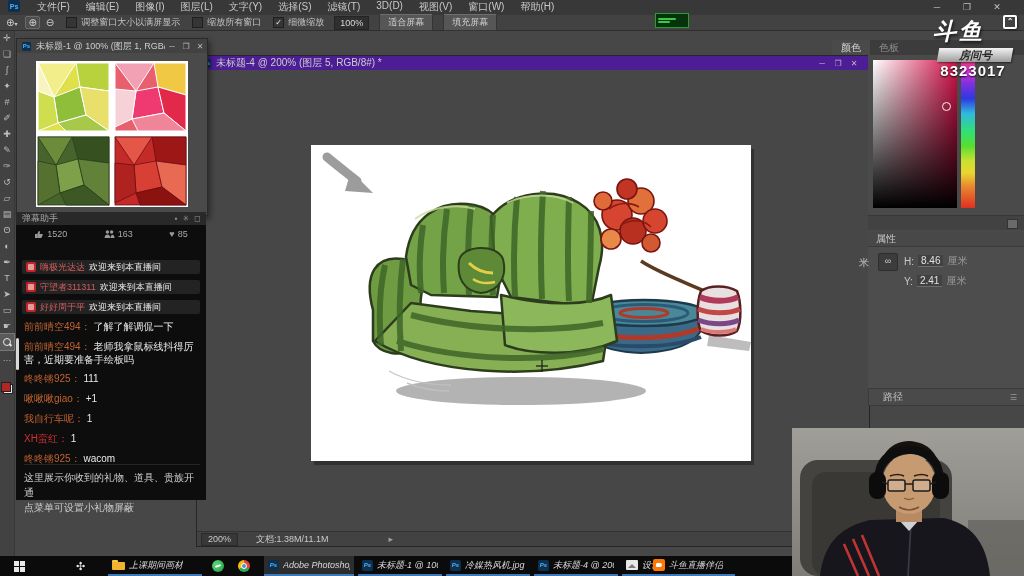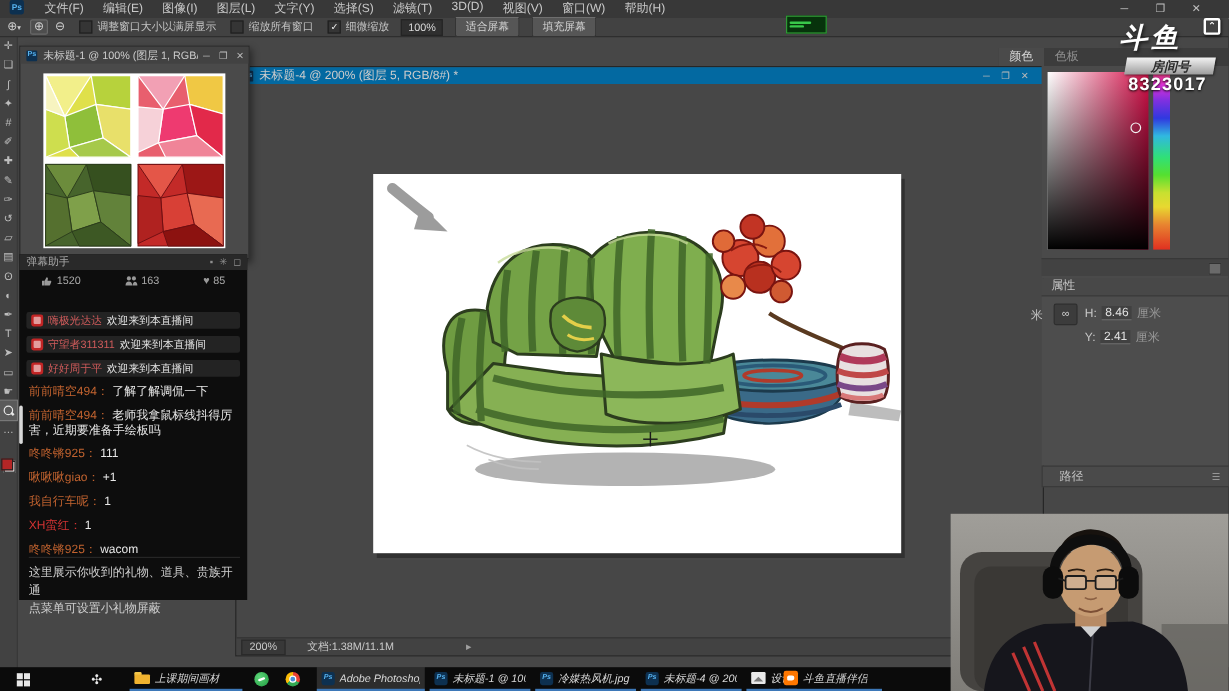--- a/index.html
+++ b/index.html
@@ -69,21 +69,21 @@
   .welc .nm{color:#d05b5b;margin-right:4px;}
   .msg{position:absolute;left:8px;width:176px;font-size:10px;line-height:13px;color:#e8e8e8;}
   .msg .nm{color:#c2632f;}
   .msg .nm.red{color:#d33232;}
   #chat-scroll{position:absolute;left:0px;top:126px;width:3px;height:32px;background:#d9d9d9;border-radius:2px;}
   #danmu-footer{position:absolute;left:8px;top:252px;width:176px;font-size:10px;line-height:15px;color:#cfcfcf;
     border-top:1px solid #262626;padding-top:5px;}
 
   
   #doc2{left:196px;top:55px;width:672px;height:490px;background:#474747;border:1px solid #262626;z-index:5;}
-  #doc2 .titlebar{background:#0369a1;}
+  #doc2 .titlebar{background:#4c1d95;}
   #doc2 .titlebar .t{font-size:10px;}
   .docicon{width:9px;height:9px;background:#0d3050;border-radius:1px;margin-left:5px;
     color:#56b2ef;font-size:6px;display:flex;align-items:center;justify-content:center;font-weight:bold;}
   #canvas-wrap{position:absolute;left:114px;top:89px;width:440px;height:316px;background:#ffffff;
     box-shadow:3px 4px 0 rgba(0,0,0,.30);}
   #statusbar{position:absolute;left:0;bottom:0;width:100%;height:14px;background:#424242;border-top:1px solid #333;
     display:flex;align-items:center;font-size:9px;color:#c9c9c9;}
   #statusbar .zoombox{background:#383838;border:1px solid #2a2a2a;padding:0 6px;margin-left:4px;height:11px;line-height:11px;}
   #statusbar .docinfo{margin-left:18px;}
   #statusbar .arrow{margin-left:60px;color:#9f9f9f;}

